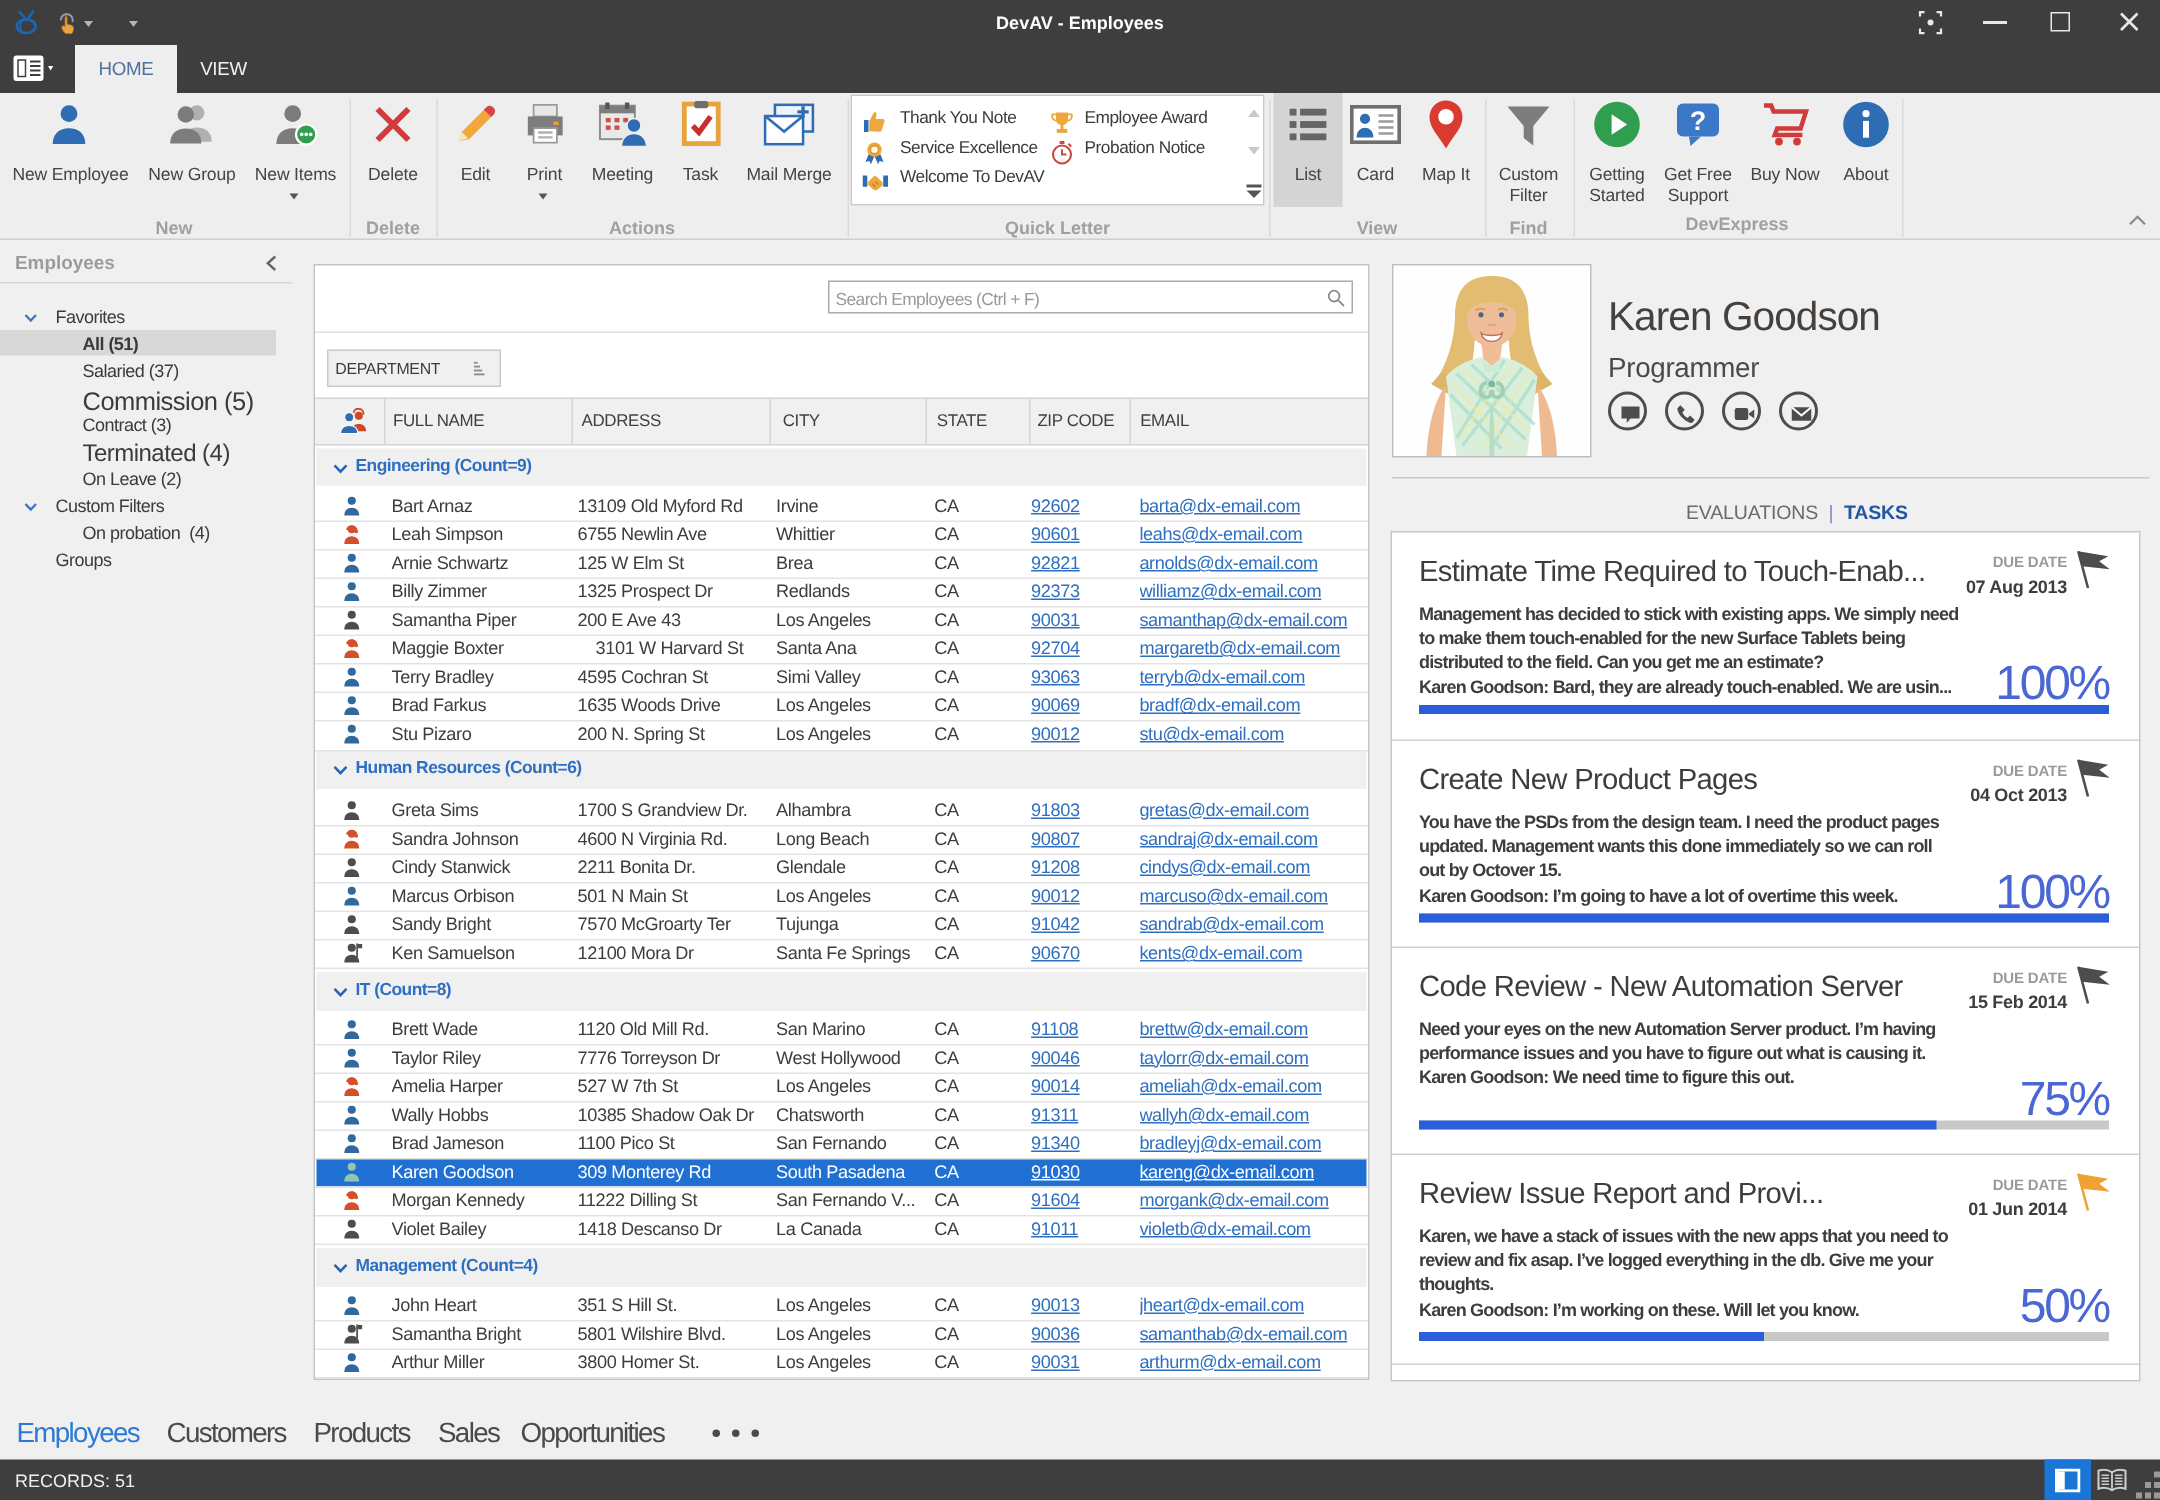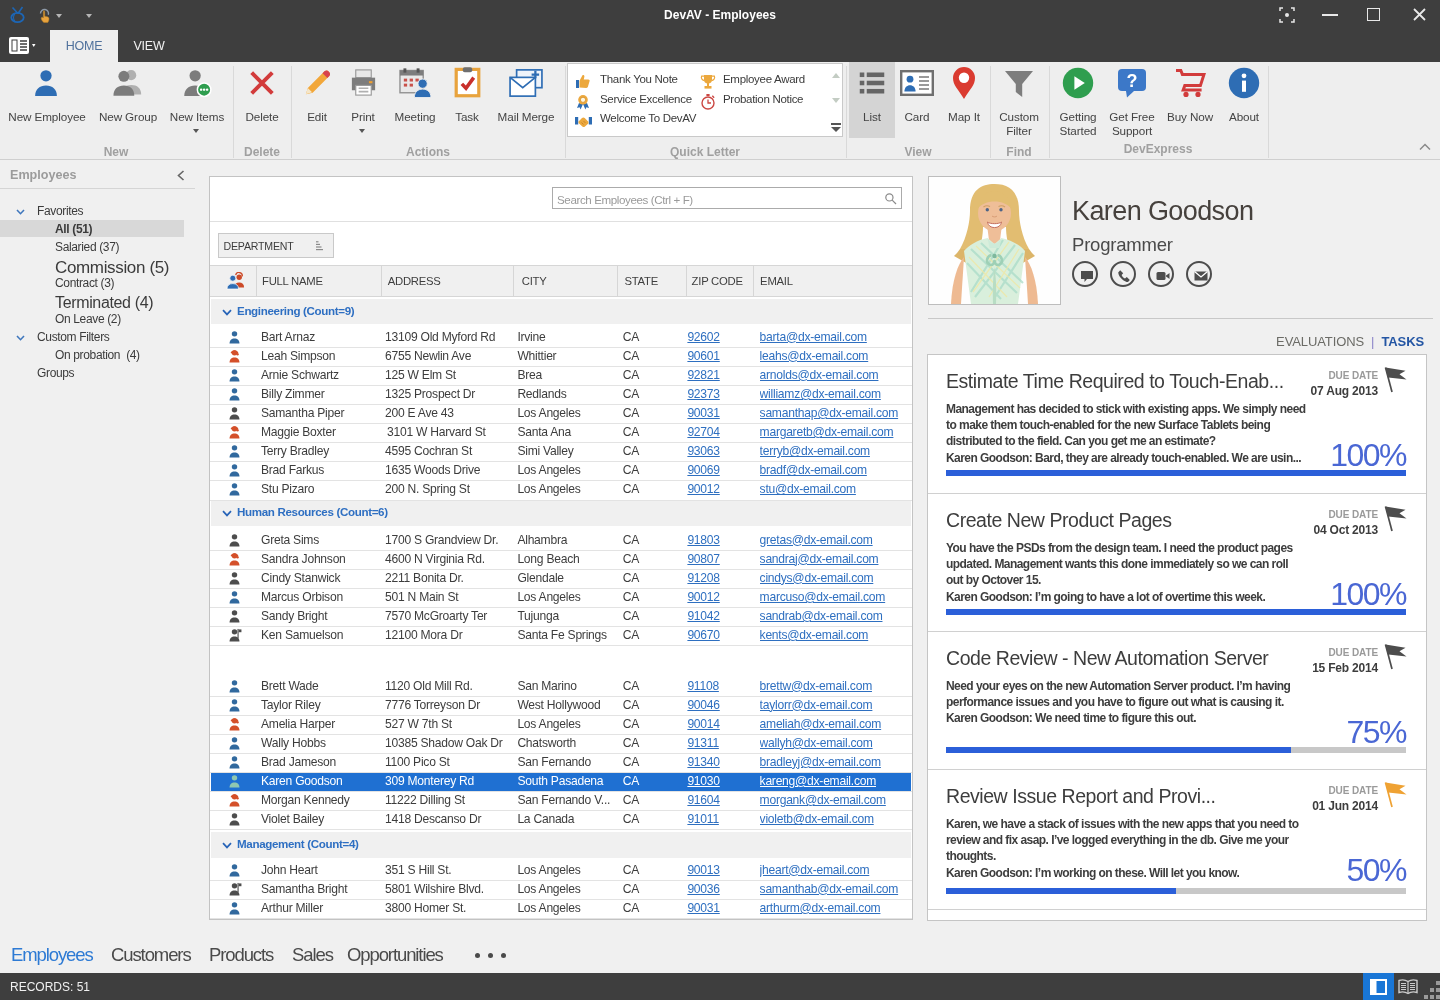--- a/index.html
+++ b/index.html
@@ -369,21 +369,21 @@
     <div class="drow" style="top:246.1px;height:19.1px;">
       <div style="position:absolute;left:16px;top:2.1px;width:15px;height:15px">
         <svg width="15" height="15" viewBox="0 0 16 16" style="position:absolute;left:0px;top:0px">
           <circle cx="8" cy="4.1" r="2.9" fill="#d4502a"></circle>
           <path d="M2.7 14.5 c0-3.4 2.2-5.4 5.3-5.4 s5.3 2 5.3 5.4 z" fill="#d4502a"></path>
           <path d="M4.6 4.6 A3.6 3.6 0 0 1 11.4 4.6" fill="none" stroke="#d4502a" stroke-width="1.6"></path>
           <circle cx="11.2" cy="5.6" r="1.3" fill="#d4502a"></circle>
         </svg>
       </div>
       <div class="cell" style="left:50.0px;width:120.0px;line-height:19.1px;color:#3d3d3d;">Maggie Boxter</div>
-      <div class="cell" style="left:176px;width:126.0px;line-height:19.1px;color:#3d3d3d;">3101 W Harvard St</div>
+      <div class="cell" style="left:186px;width:126.0px;line-height:19.1px;color:#3d3d3d;">3101 W Harvard St</div>
       <div class="cell" style="left:306.4px;width:99.0px;line-height:19.1px;color:#3d3d3d;">Santa Ana</div>
       <div class="cell" style="left:411.8px;width:55.0px;line-height:19.1px;color:#3d3d3d;">CA</div>
       <div class="cell" style="left:476.4px;width:60.0px;line-height:19.1px;color:#2e6fc0;text-decoration:underline;">92704</div>
       <div class="cell" style="left:548.6px;width:152.0px;line-height:19.1px;color:#2e6fc0;text-decoration:underline;">margaretb@dx-email.com</div>
     </div>
     <div class="drow" style="top:265.2px;height:19.1px;">
       <div style="position:absolute;left:16px;top:2.1px;width:15px;height:15px">
         <svg width="15" height="15" viewBox="0 0 16 16" style="position:absolute;left:0px;top:0px">
           <circle cx="8" cy="4.1" r="2.9" fill="#31699e"></circle>
           <path d="M2.7 14.5 c0-3.4 2.2-5.4 5.3-5.4 s5.3 2 5.3 5.4 z" fill="#31699e"></path>
@@ -510,20 +510,26 @@
           <rect x="11.2" y="1" width="1.2" height="10" fill="#4d4d4d"></rect>
           <path d="M12.4 1.5 h3 v3 h-3 z" fill="#4d4d4d"></path>
         </svg>
       </div>
       <div class="cell" style="left:50.0px;width:120.0px;line-height:19.1px;color:#3d3d3d;">Ken Samuelson</div>
       <div class="cell" style="left:174.0px;width:126.0px;line-height:19.1px;color:#3d3d3d;">12100 Mora Dr</div>
       <div class="cell" style="left:306.4px;width:99.0px;line-height:19.1px;color:#3d3d3d;">Santa Fe Springs</div>
       <div class="cell" style="left:411.8px;width:55.0px;line-height:19.1px;color:#3d3d3d;">CA</div>
       <div class="cell" style="left:476.4px;width:60.0px;line-height:19.1px;color:#2e6fc0;text-decoration:underline;">90670</div>
       <div class="cell" style="left:548.6px;width:152.0px;line-height:19.1px;color:#2e6fc0;text-decoration:underline;">kents@dx-email.com</div>
+    </div>
+    <div class="grow" style="top:471.0px;height:26.0px">
+      <svg style="position:absolute;left:11px;top:10.0px" width="10" height="7" viewBox="0 0 10 7" fill="none" stroke="#2764b8" stroke-width="1.7">
+        <path d="M1 1.2 L5 5.4 L9 1.2"></path>
+      </svg>
+      <div style="position:absolute;left:26px;top:5.0px">IT (Count=8)</div>
     </div>
     <div class="drow" style="top:499.5px;height:19.1px;">
       <div style="position:absolute;left:16px;top:2.1px;width:15px;height:15px">
         <svg width="15" height="15" viewBox="0 0 16 16" style="position:absolute;left:0px;top:0px">
           <circle cx="8" cy="4.1" r="2.9" fill="#31699e"></circle>
           <path d="M2.7 14.5 c0-3.4 2.2-5.4 5.3-5.4 s5.3 2 5.3 5.4 z" fill="#31699e"></path>
         </svg>
       </div>
       <div class="cell" style="left:50.0px;width:120.0px;line-height:19.1px;color:#3d3d3d;">Brett Wade</div>
       <div class="cell" style="left:174.0px;width:126.0px;line-height:19.1px;color:#3d3d3d;">1120 Old Mill Rd.</div>
@@ -748,21 +754,21 @@
     </svg></div>
 <div class="circbtn" style="left:1148px;top:261px"><svg width="26" height="26" viewBox="0 0 26 26">
       <rect x="6.5" y="9" width="9" height="8" rx="1.5" fill="#4d4d4d"></rect>
       <path d="M16 12.5 l3.5-2.5 v6 L16 13.5 z" fill="#4d4d4d"></path>
     </svg></div>
 <div class="circbtn" style="left:1186px;top:261px"><svg width="26" height="26" viewBox="0 0 26 26">
       <rect x="6.5" y="8.5" width="13" height="9" fill="#4d4d4d"></rect>
       <path d="M6.5 8.5 L13 14 L19.5 8.5" fill="none" stroke="#fff" stroke-width="1.3"></path>
     </svg></div>
 <div class="abs" style="left:928px;top:318px;width:505px;height:1px;background:#c8c8c8"></div>
-<div class="abs" style="left:1124px;top:334px;width:300px;text-align:right;font-size:13px;color:#6b6b66;letter-spacing:-.1px">EVALUATIONS&nbsp; <span style="color:#8a84c8">|</span> <span style="color:#2456a4;font-weight:bold">&nbsp;TASKS</span></div>
+<div class="abs" style="left:1124px;top:334px;width:300px;font-size:13px;color:#6b6b66;letter-spacing:-.1px">EVALUATIONS&nbsp; <span style="color:#8a84c8">|</span> <span style="color:#2456a4;font-weight:bold">&nbsp;TASKS</span></div>
 <div class="abs" style="left:927px;top:354px;width:500px;height:567px;background:#fff;border:1px solid #c5c5c5"></div>
 <div class="abs" style="left:946px;top:370px;font-size:19.5px;font-weight:400;color:#3d3d3d;letter-spacing:-.45px;white-space:nowrap">Estimate Time Required to Touch-Enab...</div>
 <div class="abs" style="left:1180px;top:370px;width:198px;text-align:right;font-size:10px;font-weight:bold;color:#9a9a9a;letter-spacing:-.1px">DUE DATE</div>
 <div class="abs" style="left:1180px;top:384px;width:198px;text-align:right;font-size:12px;font-weight:bold;color:#3d3d3d;letter-spacing:-.2px">07 Aug 2013</div>
 <svg class="abs" style="left:1384px;top:366px" width="23" height="27" viewBox="0 0 23 27">
     <path d="M1.5 1.5 L8 26" stroke="#4d4d4d" stroke-width="1.7"></path>
     <path d="M1.5 1.5 L21.5 4.8 L15.5 8.2 L22.5 13.5 L4.2 11.5 z" fill="#4d4d4d"></path>
   </svg>
 <div class="abs" style="left:946px;top:401px;font-size:12px;font-weight:bold;color:#3d3d3d;line-height:16.2px;letter-spacing:-.55px;white-space:nowrap">Management has decided to stick with existing apps. We simply need<br>to make them touch-enabled for the new Surface Tablets being<br>distributed to the field. Can you get me an estimate?<br>Karen Goodson: Bard, they are already touch-enabled. We are usin...</div>
 <div class="abs" style="left:1180px;top:437px;width:226px;text-align:right;font-size:32px;font-weight:400;color:#4a67d4;letter-spacing:-1.5px">100%</div>

